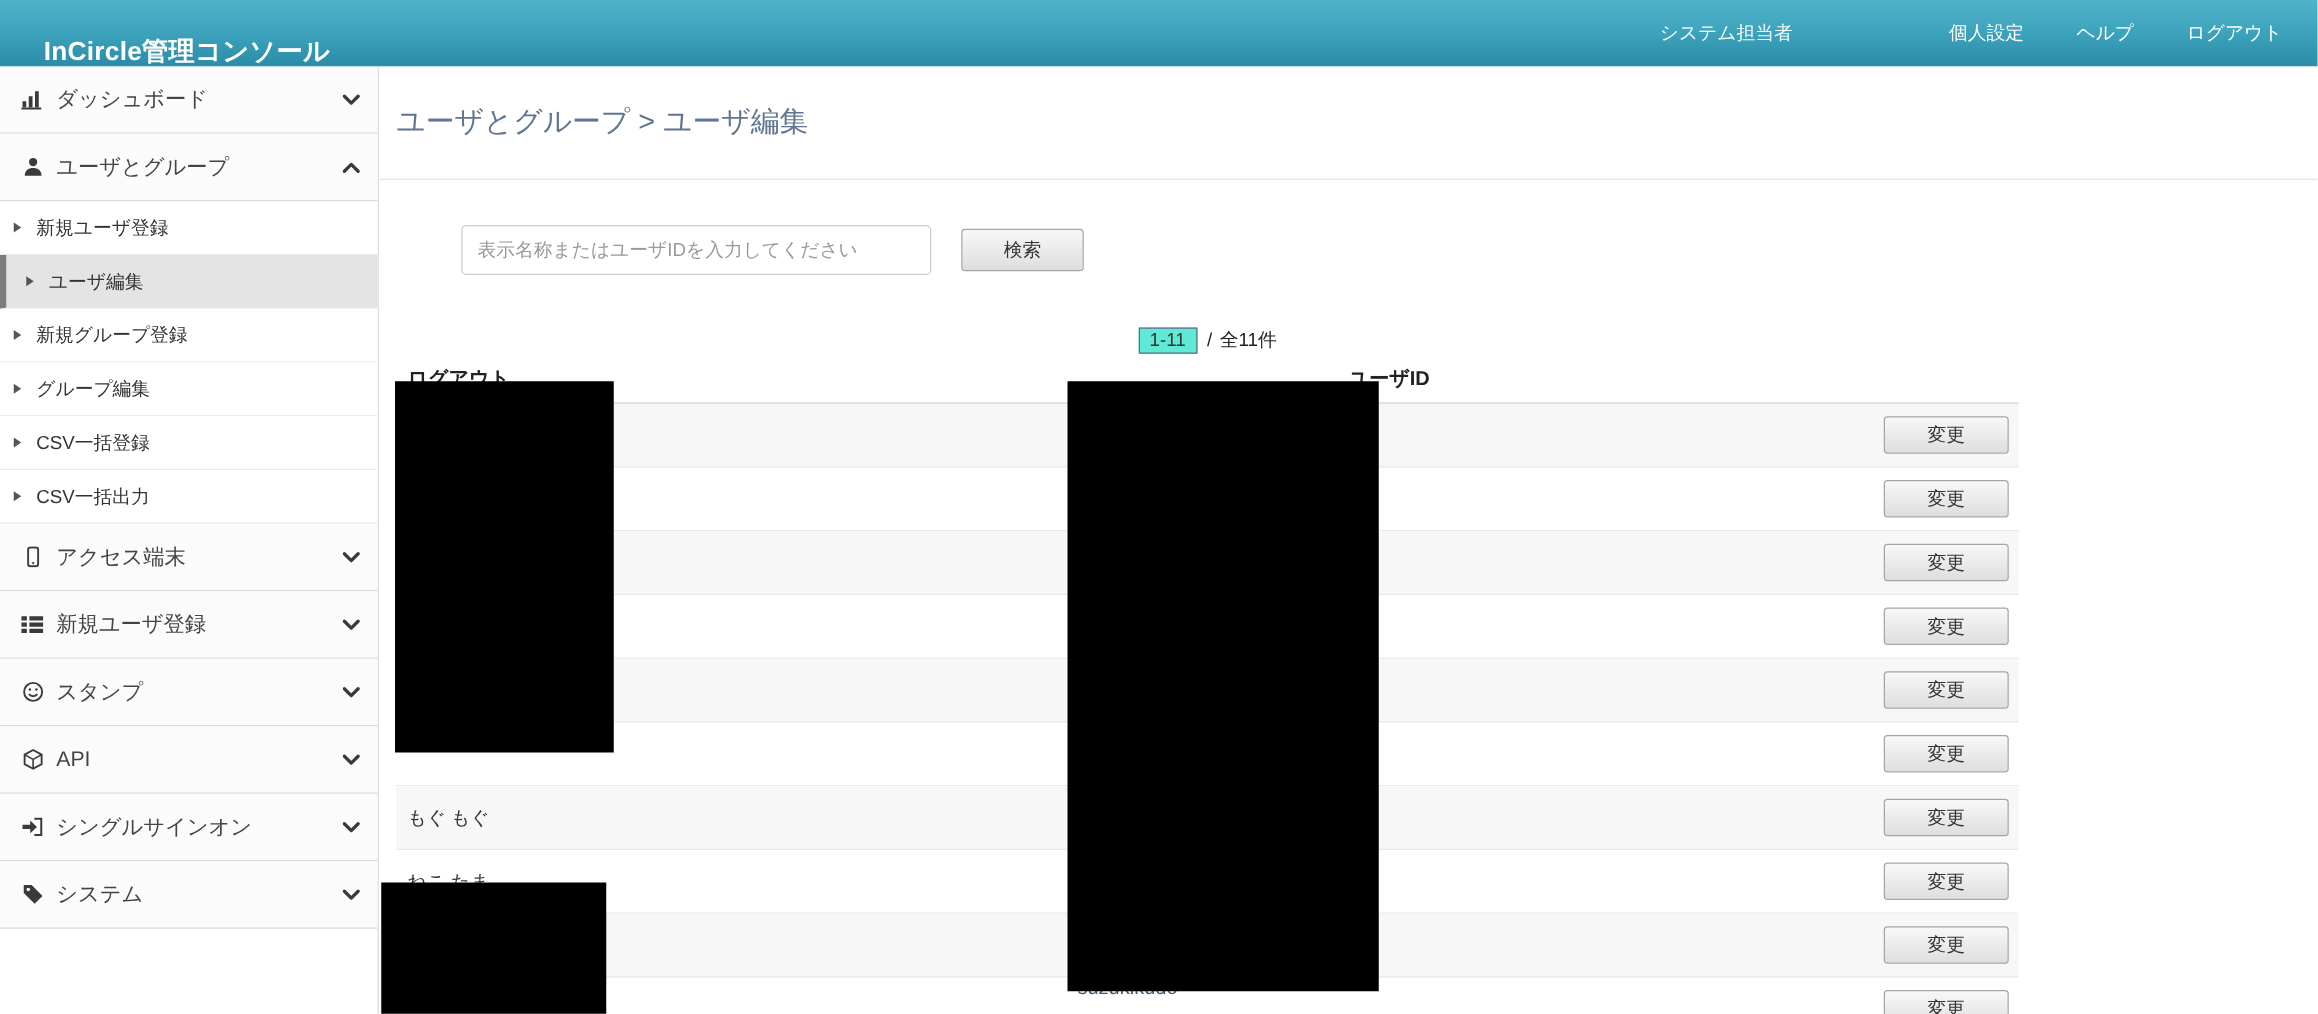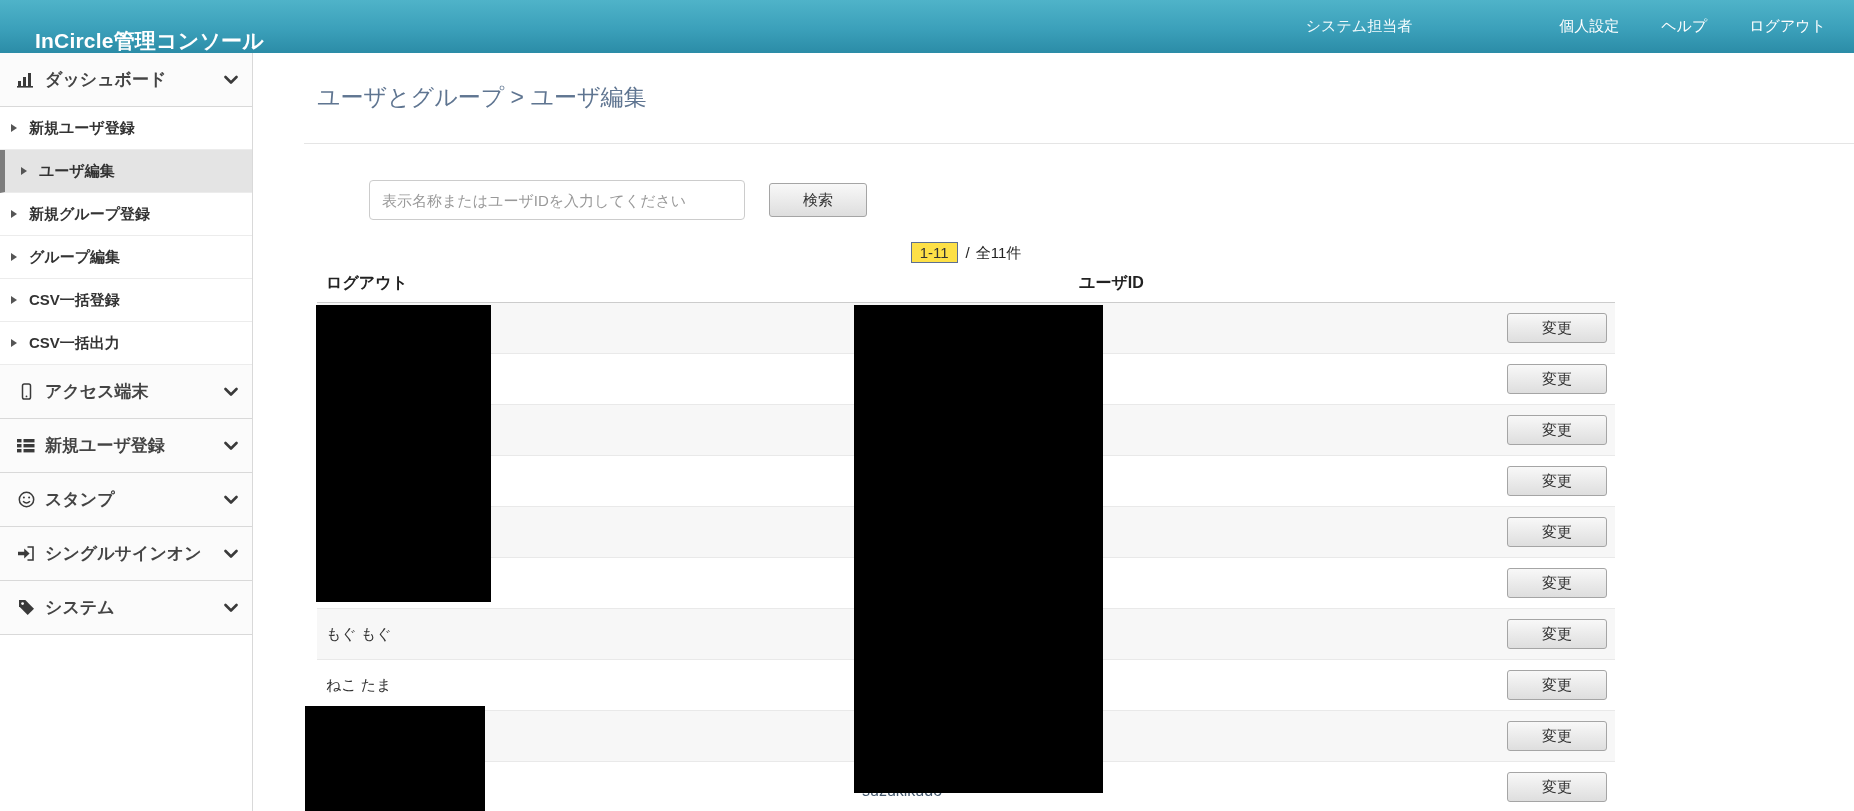--- a/index.html
+++ b/index.html
@@ -5,26 +5,26 @@
   * { margin:0; padding:0; box-sizing:border-box; }
   html,body { width:1854px; height:811px; overflow:hidden; background:#fff;
     font-family:"Liberation Sans","DejaVu Sans",sans-serif; }
 
   
   .topbar { position:absolute; left:0; top:0; width:1854px; height:53px;
     background:linear-gradient(to bottom,#4fb3c9 0%,#3ba0ba 55%,#2b8ca7 100%);
     display:flex; align-items:center; z-index:10; }
   .topbar .title { color:#fff; font-weight:bold; font-size:21px; margin-left:35px; letter-spacing:0.2px;margin-top:28px; }
   .topbar .right { position:absolute; right:28px; display:flex; align-items:center; }
-  .topbar .account { color:#f2fbfd; font-size:15px; margin-right:105px; }
+  .topbar .account { color:#f2fbfd; font-size:15px; margin-right:83px; }
   .topbar a { color:#fff; font-size:15px; text-decoration:none; margin-left:42px; }
 
   
-  .sidebar { position:absolute; left:0; top:53px; width:253px; height:758px;
-    background:#fff; border-right:1px solid #d9d9d9;font-weight:bold; }
+  .sidebar { position:absolute; left:0; top:53px; width:303px; height:758px;
+    background:#fff; border-right:1px solid #d9d9d9; }
   .side-group { height:54px; display:flex; align-items:center; padding:0 14px 0 16px;
     background:#fbfbfb; border-bottom:1px solid #d9d9d9; cursor:pointer; }
   .side-group .slabel { font-size:17px; color:#444; margin-left:9px; }
   .side-group .sicon { width:20px; display:flex; justify-content:center; }
   .side-group .chev { margin-left:auto; display:flex; }
   .side-sub { height:43px; display:flex; align-items:center; padding-left:11px;
     background:#fff; border-bottom:1px solid #ececec; cursor:pointer; }
   .side-sub .slabel { font-size:15px; color:#333; margin-left:12px; }
   .side-sub.selected { background:#e4e4e4; border-left:5px solid #7d7d7d; padding-left:16px; }
   .tri { width:0; height:0; border-left:6px solid #555;
@@ -40,22 +40,22 @@
     font-size:15px; padding:0 12px; color:#333;
     font-family:"Liberation Sans","DejaVu Sans",sans-serif; }
   .search-input::placeholder { color:#999; opacity:1; }
   .btn { background:linear-gradient(to bottom,#f8f8f8,#dedede); border:1px solid #a5a5a5;
     border-radius:3px; color:#333; cursor:pointer;
     font-family:"Liberation Sans","DejaVu Sans",sans-serif; }
   .search-btn { width:98px; height:34px; font-size:15px; margin-left:24px; }
 
   .pager { width:1298px; margin-left:13px; margin-top:22px; text-align:center;
     font-size:15px; color:#222; }
-  .pager .range { display:inline-block; background:#fde047; border:1px solid #5d6f91;
-    color:#333; padding:1px 8px; margin-right:8px; }
+  .pager .range { display:inline-block; background:#5eead4; border:1px solid #5d6f91;
+    color:#333; padding:1px 8px; margin-right:8px;margin-top:20px; }
   .pager .total { margin-left:6px; }
 
   .table { width:1298px; margin-left:13px; margin-top:6px; }
   .thead { display:flex; align-items:flex-end; height:34px; border-bottom:1px solid #ccc; }
   .th { font-size:16px; font-weight:bold; color:#222; padding-bottom:8px; }
   .th.name { margin-left:9px; width:753px; }
   .row { display:flex; align-items:center; height:51px; border-bottom:1px solid #e9e9e9; }
   .row:nth-child(odd) { background:#f7f7f7; }
   .cell { font-size:15px; color:#333; }
   .cell.name { margin-left:9px; width:753px; }
@@ -97,20 +97,34 @@
             <rect x="0" y="15" width="16" height="1.6" fill="#3a3a3a"></rect>
           </svg>
         </span>
         <span class="slabel">ダッシュボード</span>
         <span class="chev">
           <svg width="14" height="10" viewBox="0 0 14 10">
             <polyline points="1.5,2 7,7.5 12.5,2" fill="none" stroke="#3a3a3a" stroke-width="2.6" stroke-linecap="round" stroke-linejoin="round"></polyline>
           </svg>
         </span>
       </div>
+      <div class="side-group">
+        <span class="sicon">
+          <svg width="17" height="17" viewBox="0 0 17 17">
+            <circle cx="8.5" cy="4.6" r="3.3" fill="#3a3a3a"></circle>
+            <path d="M1.8,15.5 c0-4.2 3-6.1 6.7-6.1 s6.7,1.9 6.7,6.1 z" fill="#3a3a3a"></path>
+          </svg>
+        </span>
+        <span class="slabel">ユーザとグループ</span>
+        <span class="chev">
+          <svg width="14" height="10" viewBox="0 0 14 10">
+            <polyline points="1.5,8 7,2.5 12.5,8" fill="none" stroke="#3a3a3a" stroke-width="2.6" stroke-linecap="round" stroke-linejoin="round"></polyline>
+          </svg>
+        </span>
+      </div>
       <div class="side-sub">
         <span class="tri"></span>
         <span class="slabel">新規ユーザ登録</span>
       </div>
       <div class="side-sub selected">
         <span class="tri"></span>
         <span class="slabel">ユーザ編集</span>
       </div>
       <div class="side-sub">
         <span class="tri"></span>
@@ -171,20 +185,34 @@
         </span>
         <span class="slabel">スタンプ</span>
         <span class="chev">
           <svg width="14" height="10" viewBox="0 0 14 10">
             <polyline points="1.5,2 7,7.5 12.5,2" fill="none" stroke="#3a3a3a" stroke-width="2.6" stroke-linecap="round" stroke-linejoin="round"></polyline>
           </svg>
         </span>
       </div>
       <div class="side-group">
         <span class="sicon">
+          <svg width="17" height="17" viewBox="0 0 17 17">
+            <path d="M8.5,1 L15.3,4.7 V12.3 L8.5,16 L1.7,12.3 V4.7 Z" fill="none" stroke="#3a3a3a" stroke-width="1.5"></path>
+            <path d="M1.7,4.7 L8.5,8.5 L15.3,4.7 M8.5,8.5 V16" fill="none" stroke="#3a3a3a" stroke-width="1.3"></path>
+          </svg>
+        </span>
+        <span class="slabel">API</span>
+        <span class="chev">
+          <svg width="14" height="10" viewBox="0 0 14 10">
+            <polyline points="1.5,2 7,7.5 12.5,2" fill="none" stroke="#3a3a3a" stroke-width="2.6" stroke-linecap="round" stroke-linejoin="round"></polyline>
+          </svg>
+        </span>
+      </div>
+      <div class="side-group">
+        <span class="sicon">
           <svg width="18" height="17" viewBox="0 0 18 17">
             <path d="M1,6.8 h6.2 V3.4 L12.6,8.5 L7.2,13.6 V10.2 H1 Z" fill="#3a3a3a"></path>
             <path d="M10.5,2 h5.5 v13 h-5.5" fill="none" stroke="#3a3a3a" stroke-width="1.6"></path>
           </svg>
         </span>
         <span class="slabel">シングルサインオン</span>
         <span class="chev">
           <svg width="14" height="10" viewBox="0 0 14 10">
             <polyline points="1.5,2 7,7.5 12.5,2" fill="none" stroke="#3a3a3a" stroke-width="2.6" stroke-linecap="round" stroke-linejoin="round"></polyline>
           </svg>

